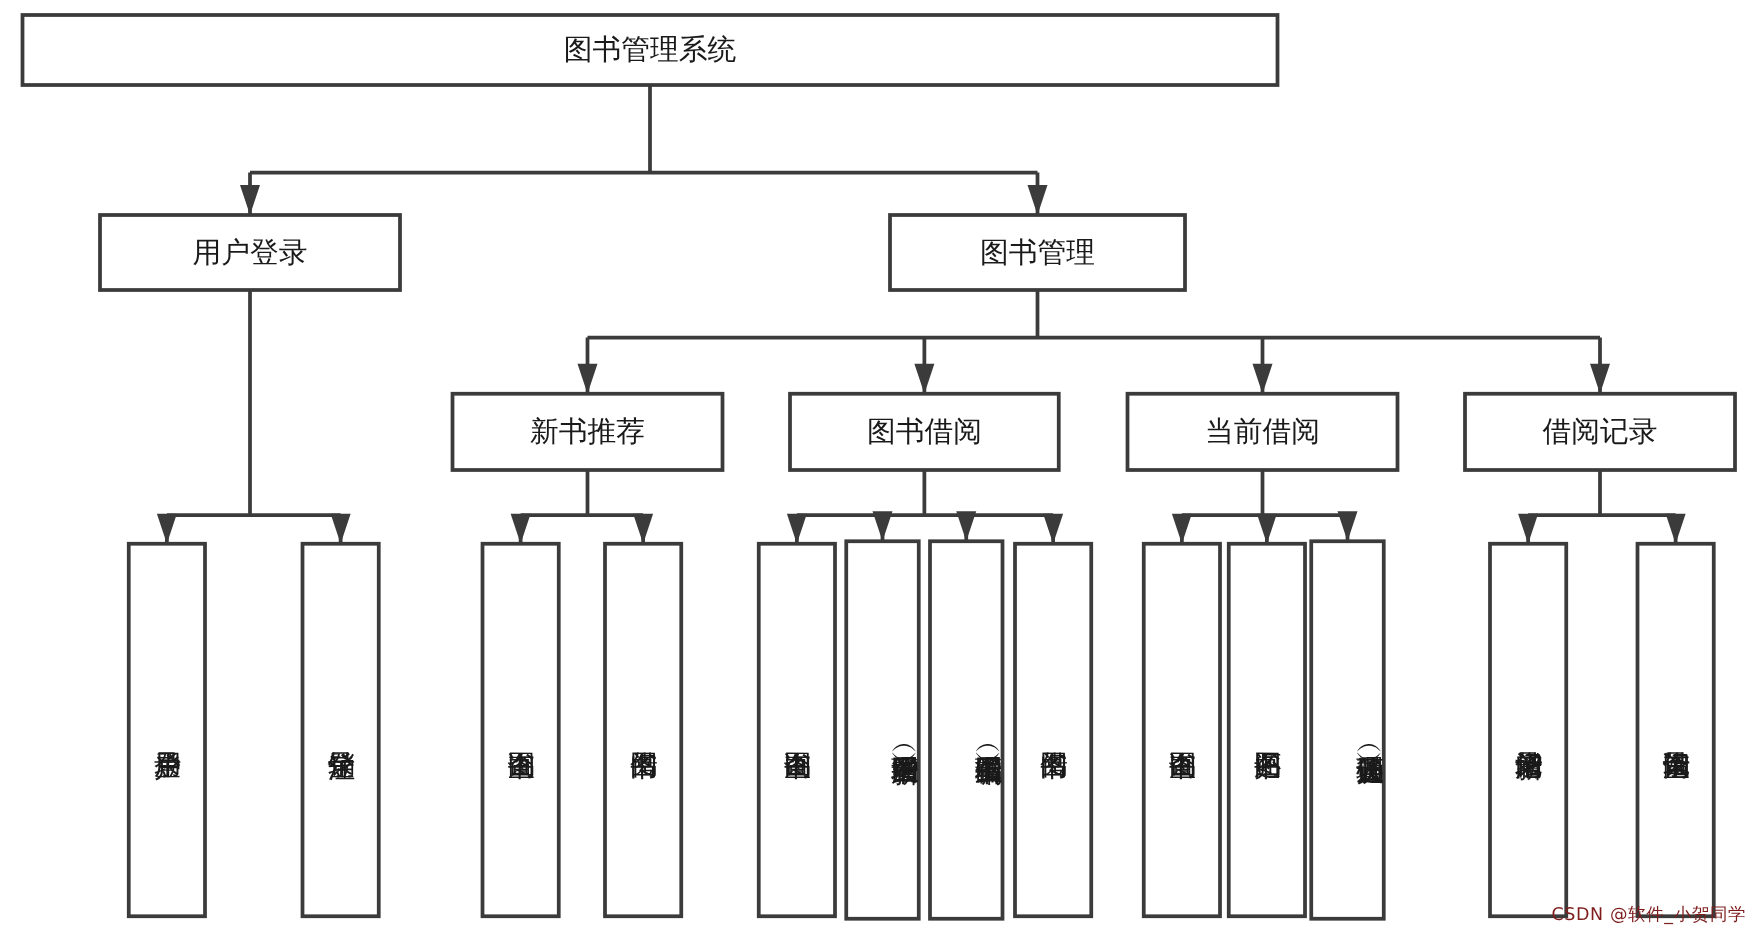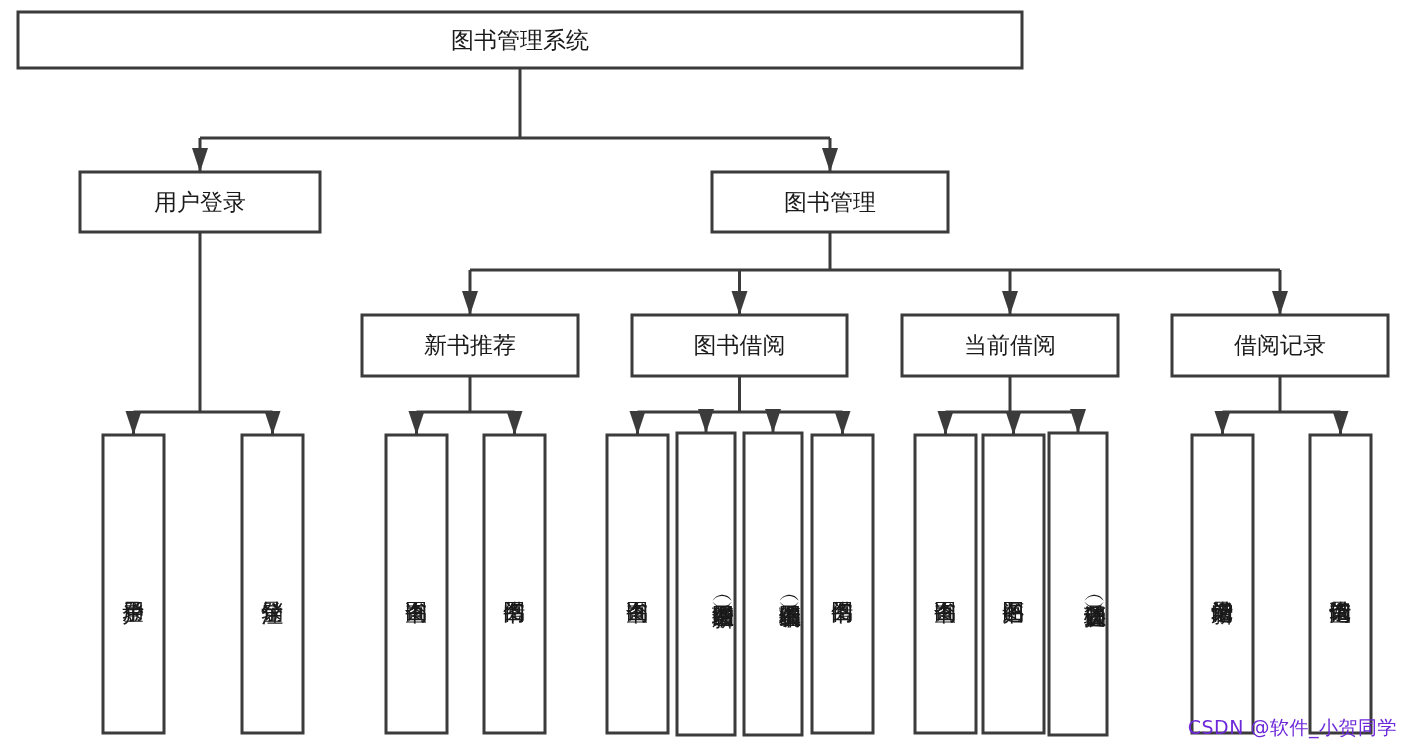--- a/index.html
+++ b/index.html
@@ -49,22 +49,22 @@
     font-size: 23px;
     dominant-baseline: middle;
   }
   .node-label-h {
     text-anchor: middle;
   }
   .watermark-text {
     position: absolute;
     right: 8px;
     bottom: 6px;
-    color: #6d28d9;
-    font-size: 19px;
+    color: #7f1d1d;
+    font-size: 14px;
     font-family: "DejaVu Sans", "Liberation Sans", sans-serif;
     white-space: nowrap;
     letter-spacing: 0.5px;
     user-select: none;
   }
   .vlabel {
     position: absolute;
     display: flex;
     flex-direction: column;
     align-items: center;

